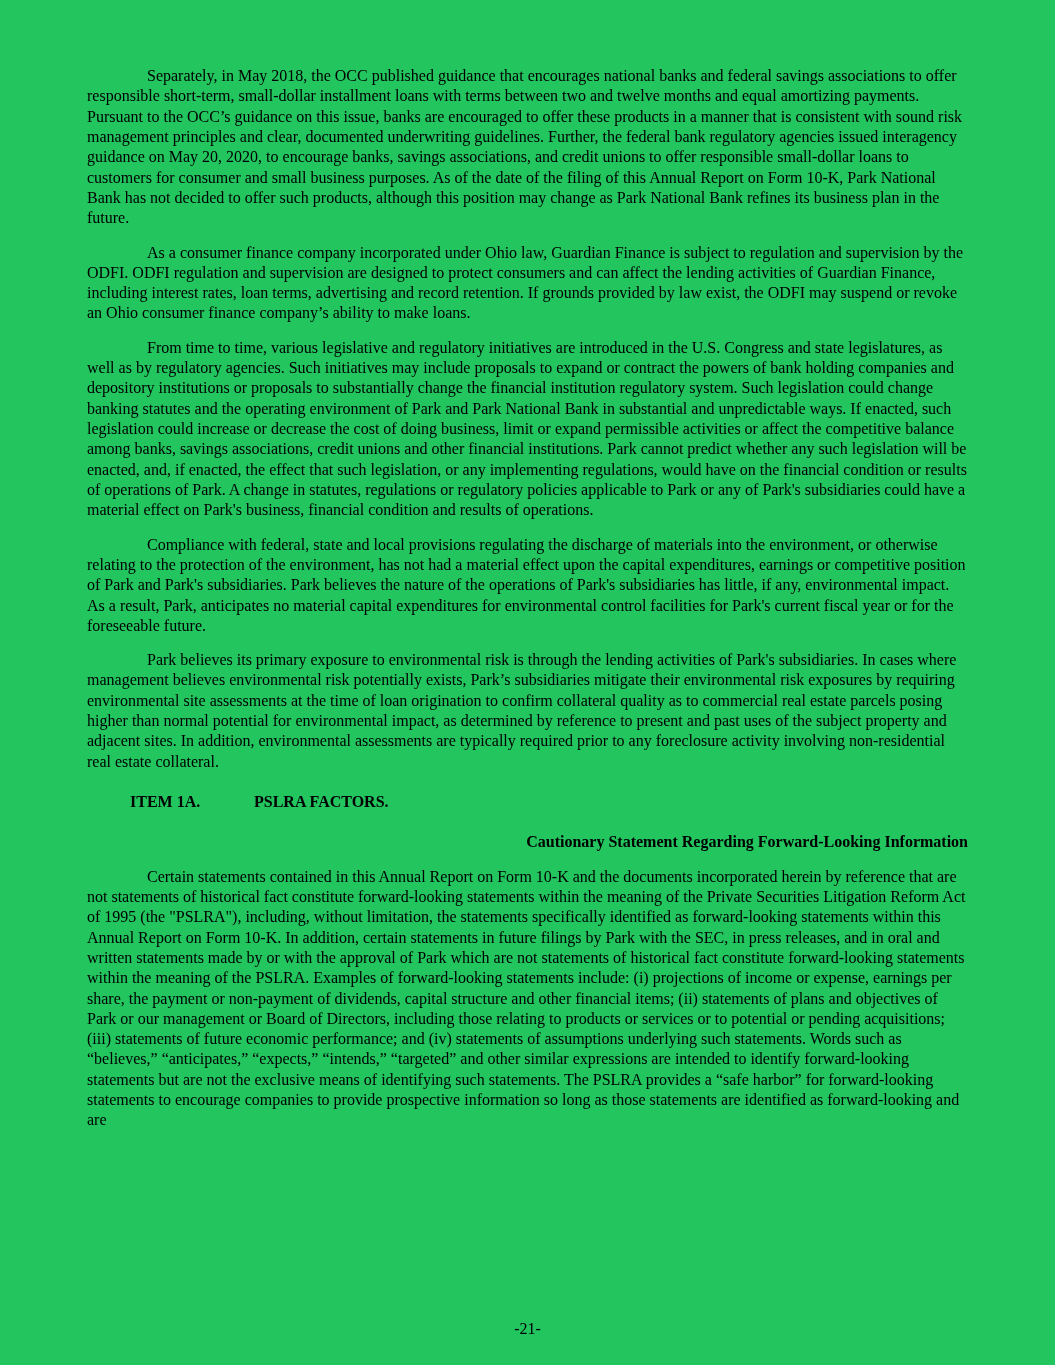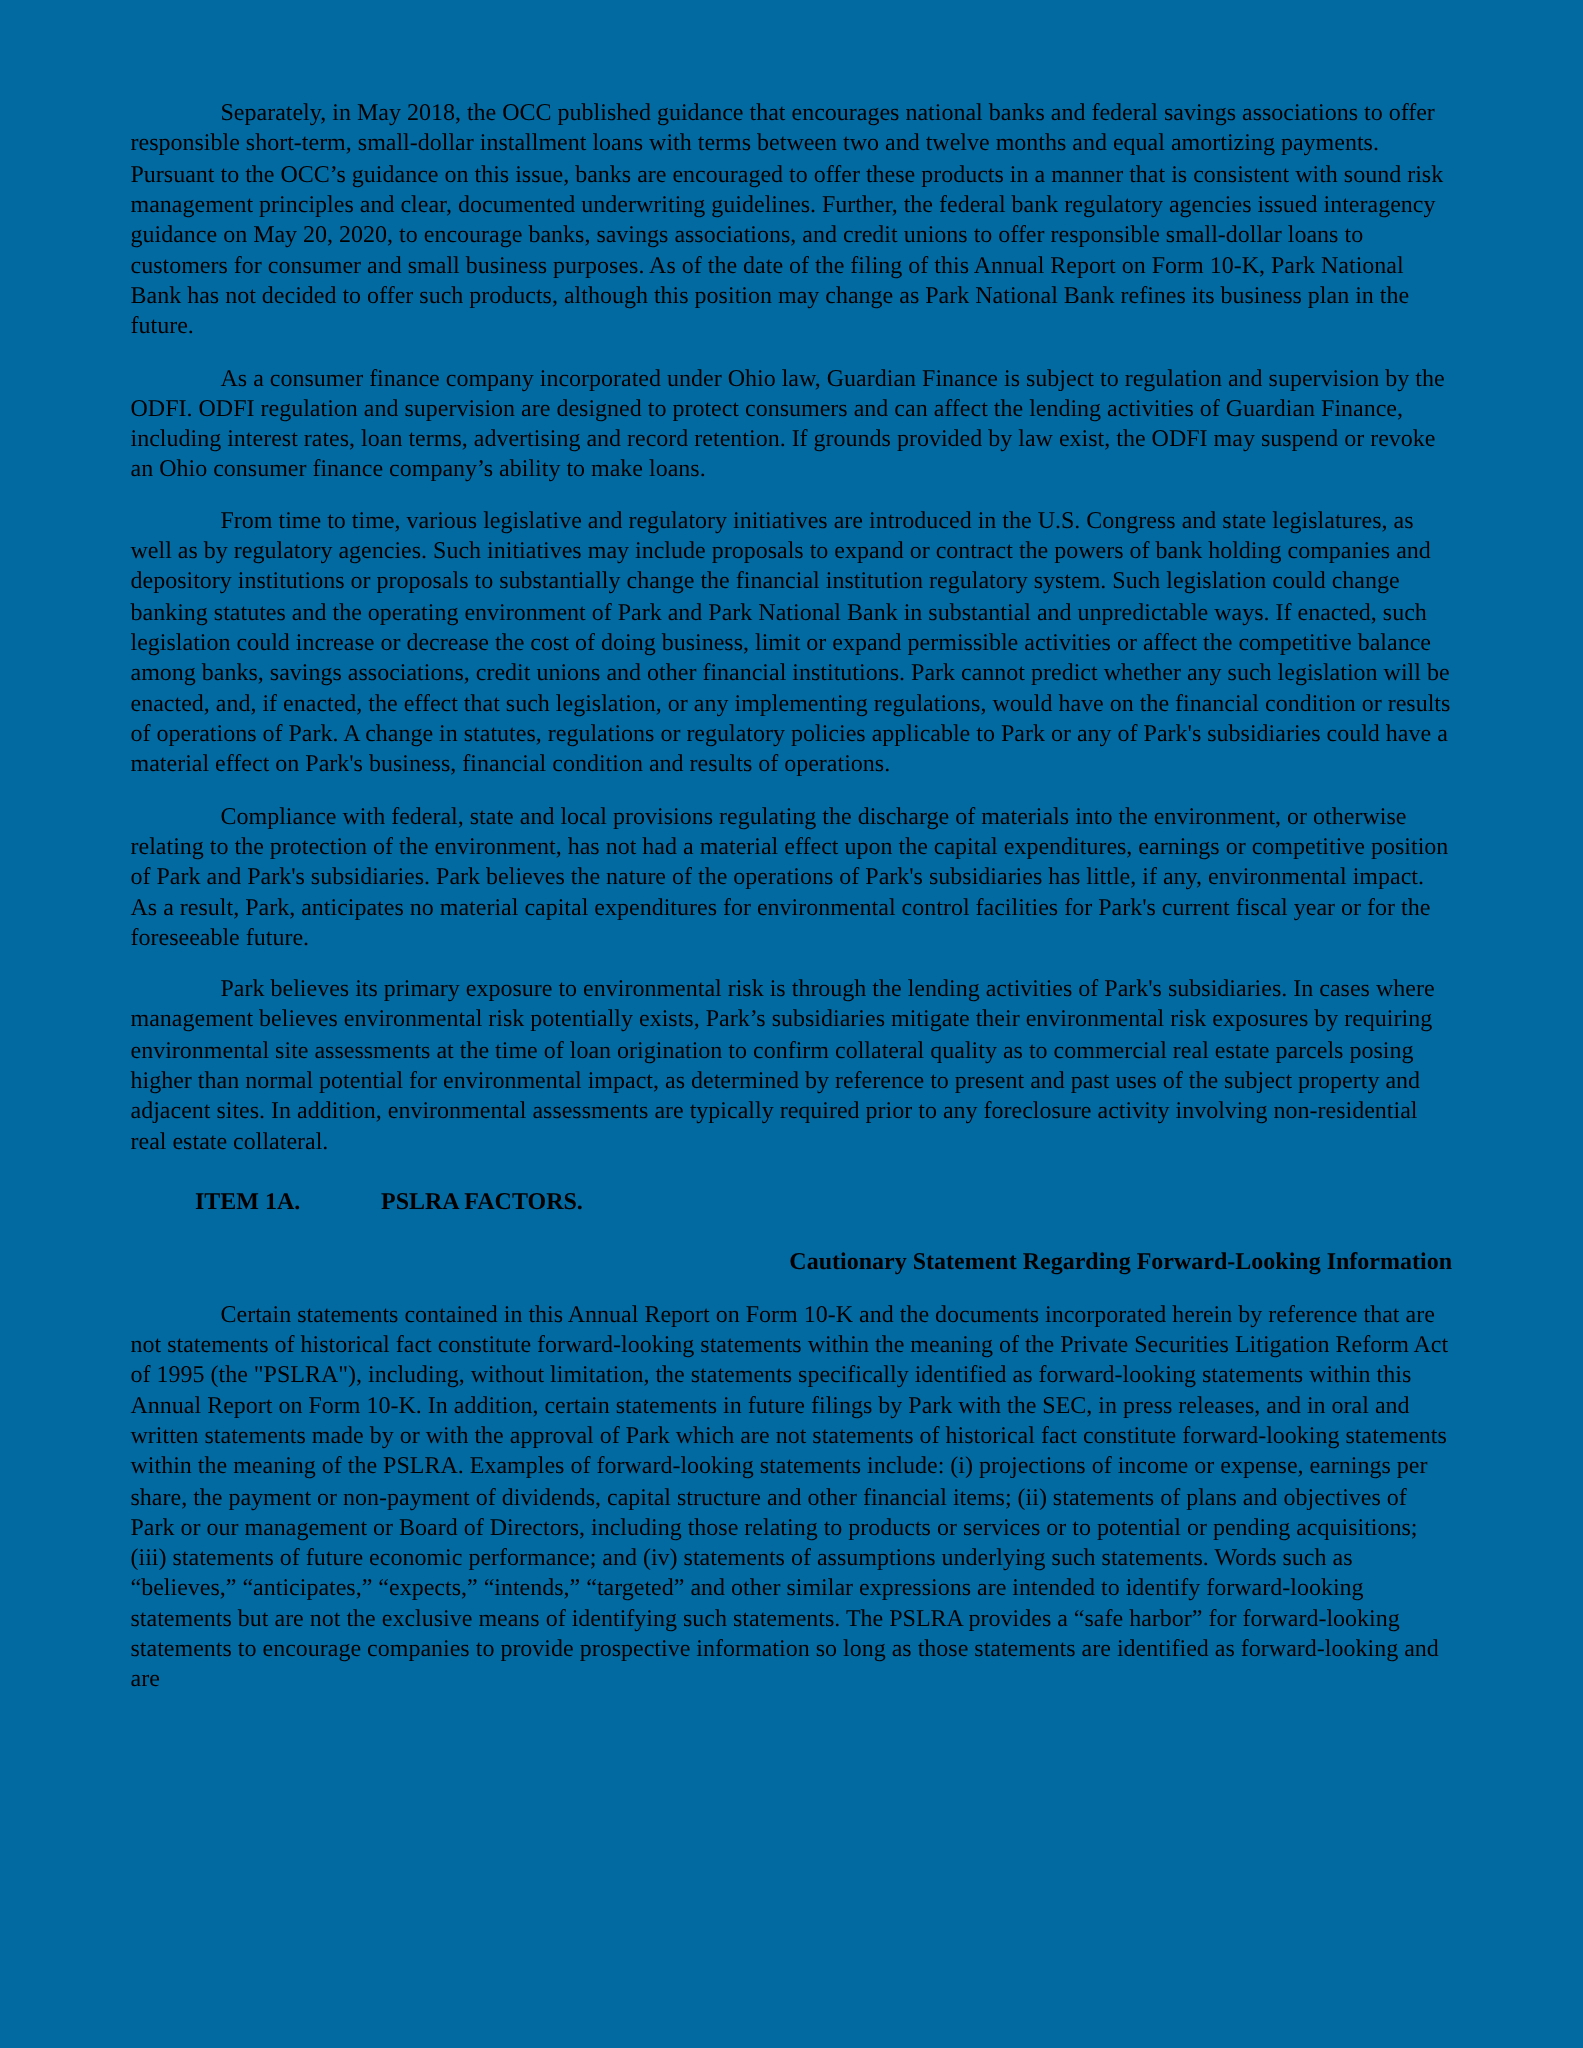--- a/index.html
+++ b/index.html
@@ -6,21 +6,21 @@
       margin: 0;
       padding: 0;
       background: #ffffff;
     }
     .page {
       position: relative;
       width: 1055px;
       height: 1365px;
       box-sizing: border-box;
       padding: 66px 87px 40px 87px;
-      background: #0369a1;
+      background: #22c55e;
       color: #000000;
       font-family: "Liberation Serif", "DejaVu Serif", serif;
       font-size: 16px;
       line-height: 1.27;
       overflow: hidden;
     }
     p.body-para {
       margin: 0 0 14px 0;
       text-indent: 60px;
       text-align: left;
@@ -69,14 +69,15 @@
   <p class="body-para">Park believes its primary exposure to environmental risk is through the lending activities of Park's subsidiaries. In cases where management believes environmental risk potentially exists, Park’s subsidiaries mitigate their environmental risk exposures by requiring environmental site assessments at the time of loan origination to confirm collateral quality as to commercial real estate parcels posing higher than normal potential for environmental impact, as determined by reference to present and past uses of the subject property and adjacent sites. In addition, environmental assessments are typically required prior to any foreclosure activity involving non-residential real estate collateral.</p>
 
   <div class="item-heading">
     <span class="item-label">ITEM 1A.</span><span>PSLRA FACTORS.</span>
   </div>
 
   <div class="heading-center">Cautionary Statement Regarding Forward-Looking Information</div>
 
   <p class="body-para">Certain statements contained in this Annual Report on Form 10-K and the documents incorporated herein by reference that are not statements of historical fact constitute forward-looking statements within the meaning of the Private Securities Litigation Reform Act of 1995 (the "PSLRA"), including, without limitation, the statements specifically identified as forward-looking statements within this Annual Report on Form 10-K. In addition, certain statements in future filings by Park with the SEC, in press releases, and in oral and written statements made by or with the approval of Park which are not statements of historical fact constitute forward-looking statements within the meaning of the PSLRA. Examples of forward-looking statements include: (i) projections of income or expense, earnings per share, the payment or non-payment of dividends, capital structure and other financial items; (ii) statements of plans and objectives of Park or our management or Board of Directors, including those relating to products or services or to potential or pending acquisitions; (iii) statements of future economic performance; and (iv) statements of assumptions underlying such statements. Words such as “believes,” “anticipates,” “expects,” “intends,” “targeted” and other similar expressions are intended to identify forward-looking statements but are not the exclusive means of identifying such statements. The PSLRA provides a “safe harbor” for forward-looking statements to encourage companies to provide prospective information so long as those statements are identified as forward-looking and are</p>
 
+  <div class="footer">-21-</div>
 
 </div>
 
 </body></html>

